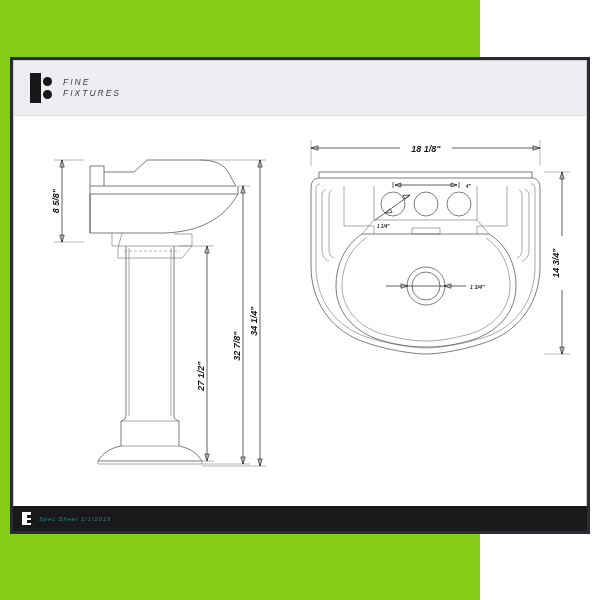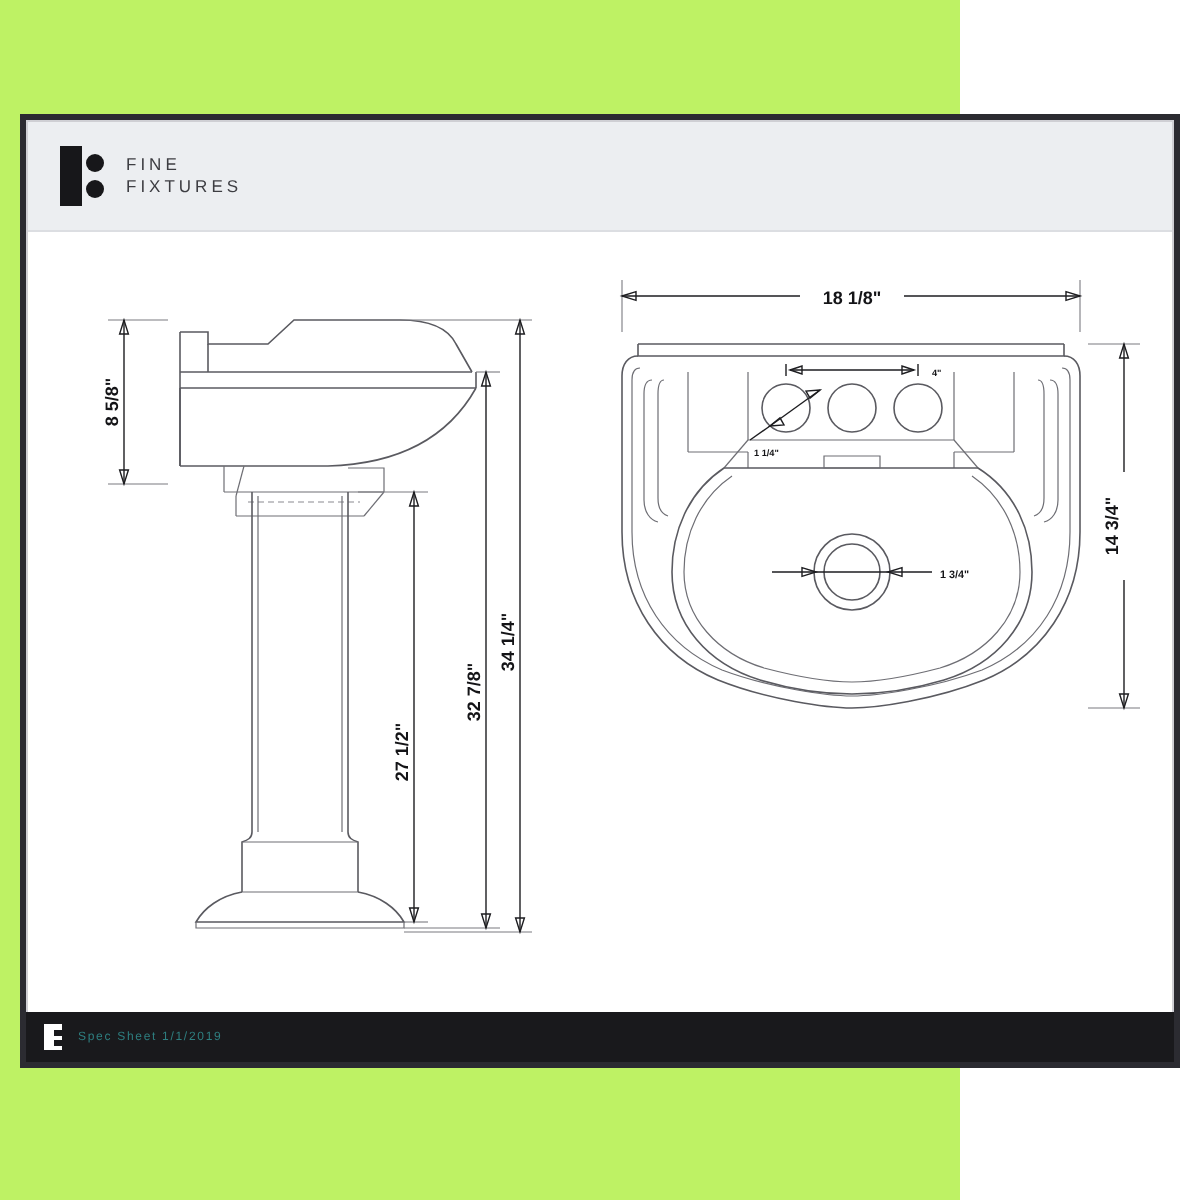--- a/index.html
+++ b/index.html
@@ -9,21 +9,22 @@
     background:#ffffff;
     font-family:"Liberation Sans", sans-serif;
     overflow:hidden;
   }
 
   
   .page{
     position:absolute;
     left:0;top:0;
     width:480px;height:600px;
-    background:#bef264;
+    background:#84cc16;
+    font-style:italic;
   }
 
   
   .doc-frame{
     position:absolute;
     left:10px;top:57px;
     width:580px;height:477px;
     background:#2b2b31;
     padding:3px;
     box-sizing:border-box;

